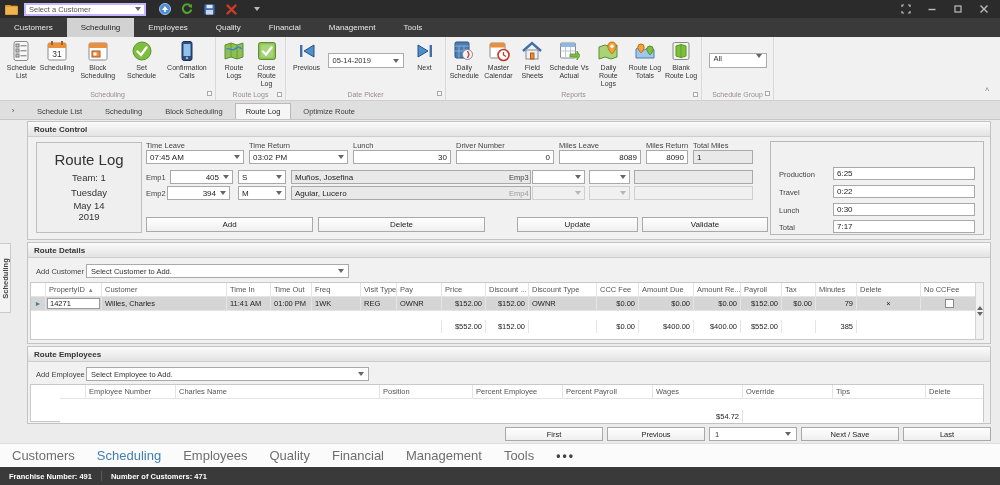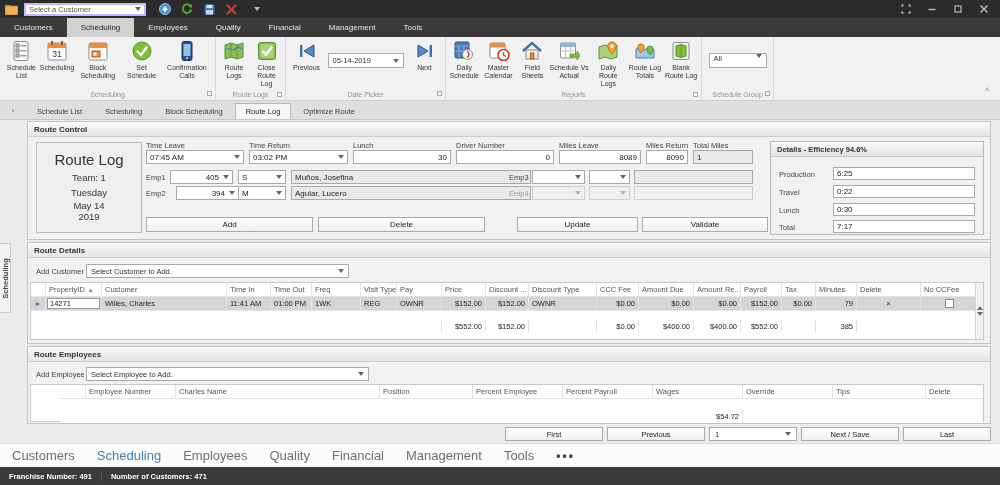--- a/index.html
+++ b/index.html
@@ -462,21 +462,21 @@
           </div>
         <div class="field" style="left:561px; top:33px; width:41px;">
             <span></span>
             <i class="caret-d"></i>
           </div>
         <div class="field ro" style="left:606px; top:33px; width:119px;">
             <span></span>
           </div>
 
         <div class="flabel" style="left:118px; top:52px;">Emp2</div>
-        <div class="field num" style="left:148px; top:49px; width:63px;">
+        <div class="field num" style="left:139px; top:49px; width:63px;">
             <span>394</span>
             <i class="caret-d" style="margin-left:4px"></i>
           </div>
         <div class="field" style="left:210px; top:49px; width:48px;">
             <span>M</span>
             <i class="caret-d"></i>
           </div>
         <div class="field ro" style="left:263px; top:49px; width:240px;">
             <span>Agular, Lucero</span>
           </div>
@@ -501,23 +501,20 @@
             <span>Delete</span>
           </div>
         <div class="pbtn" style="left:489px; top:80px; width:121px;">
             <span>Update</span>
           </div>
         <div class="pbtn" style="left:614px; top:80px; width:126px;">
             <span>Validate</span>
           </div>
 
         <div class="details-panel">
-          <div class="dp-header">
-              <span>Details - Efficiency 94.6%</span>
-            </div>
           <div class="dp-row" style="top:25px;">
             <div class="flabel">Production</div>
             <div class="field">
                 <span>6:25</span>
               </div>
           </div>
           <div class="dp-row" style="top:43px;">
             <div class="flabel">Travel</div>
             <div class="field">
                 <span>0:22</span>

